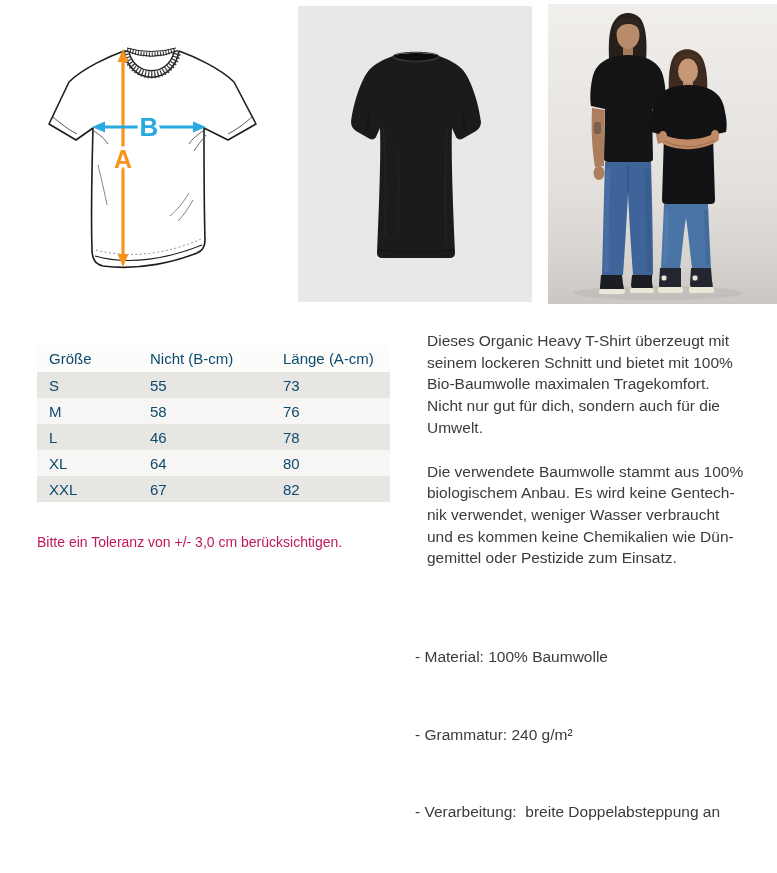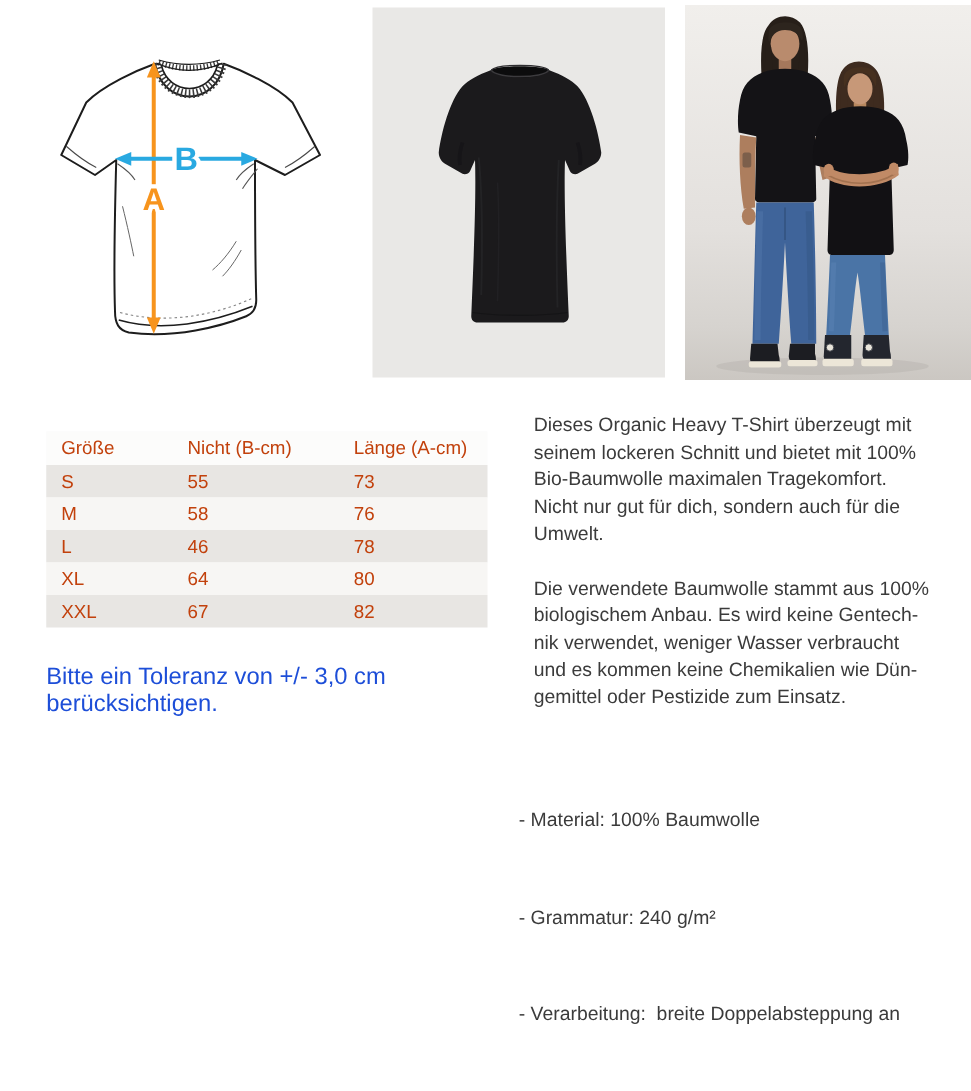--- a/index.html
+++ b/index.html
@@ -8,28 +8,28 @@
 
   
   .fig{position:absolute;}
   .fig-drawing{left:45px;top:45px;width:215px;height:245px;}
   .fig-product{left:298px;top:6px;width:234px;height:296px;background:#e9e8e6;}
   .fig-models{left:548px;top:4px;width:229px;height:300px;}
   .fig svg{display:block;width:100%;height:100%;}
   .diagram-label{font-family:"Liberation Sans",sans-serif;font-weight:bold;paint-order:stroke;stroke:#ffffff;stroke-width:7px;stroke-linejoin:round;}
 
   
-  .size-table{position:absolute;left:37px;top:345px;width:353px;font-size:15px;color:#c2410c;}
+  .size-table{position:absolute;left:37px;top:345px;width:353px;font-size:15px;color:#0c4a6e;}
   .trow{display:grid;grid-template-columns:101px 133px 119px;height:26px;align-items:center;}
   .trow.header{height:27px;background:#fcfcfb;}
   .trow .cell{padding-left:12px;white-space:nowrap;}
   .trow.odd{background:#e8e6e3;}
   .trow.even{background:#f7f6f4;}
 
-  .tolerance{position:absolute;left:37px;top:531px;width:380px;font-size:19px;line-height:22px;color:#1d4ed8;}
+  .tolerance{position:absolute;left:37px;top:531px;width:380px;font-size:14px;line-height:22px;color:#be185d;}
 
   
   .desc{position:absolute;left:415px;top:330px;width:360px;font-size:15.5px;line-height:21.7px;color:#3b3b3b;}
   .desc p{margin:0 0 22px 12px;white-space:pre-line;}
   .bullets{white-space:pre-wrap;}
   .bullet-line{min-height:21.7px;margin-top:12px;}
   .bullet-line.cont{padding-left:116px;}
 </style>
 </head>
 <body>

